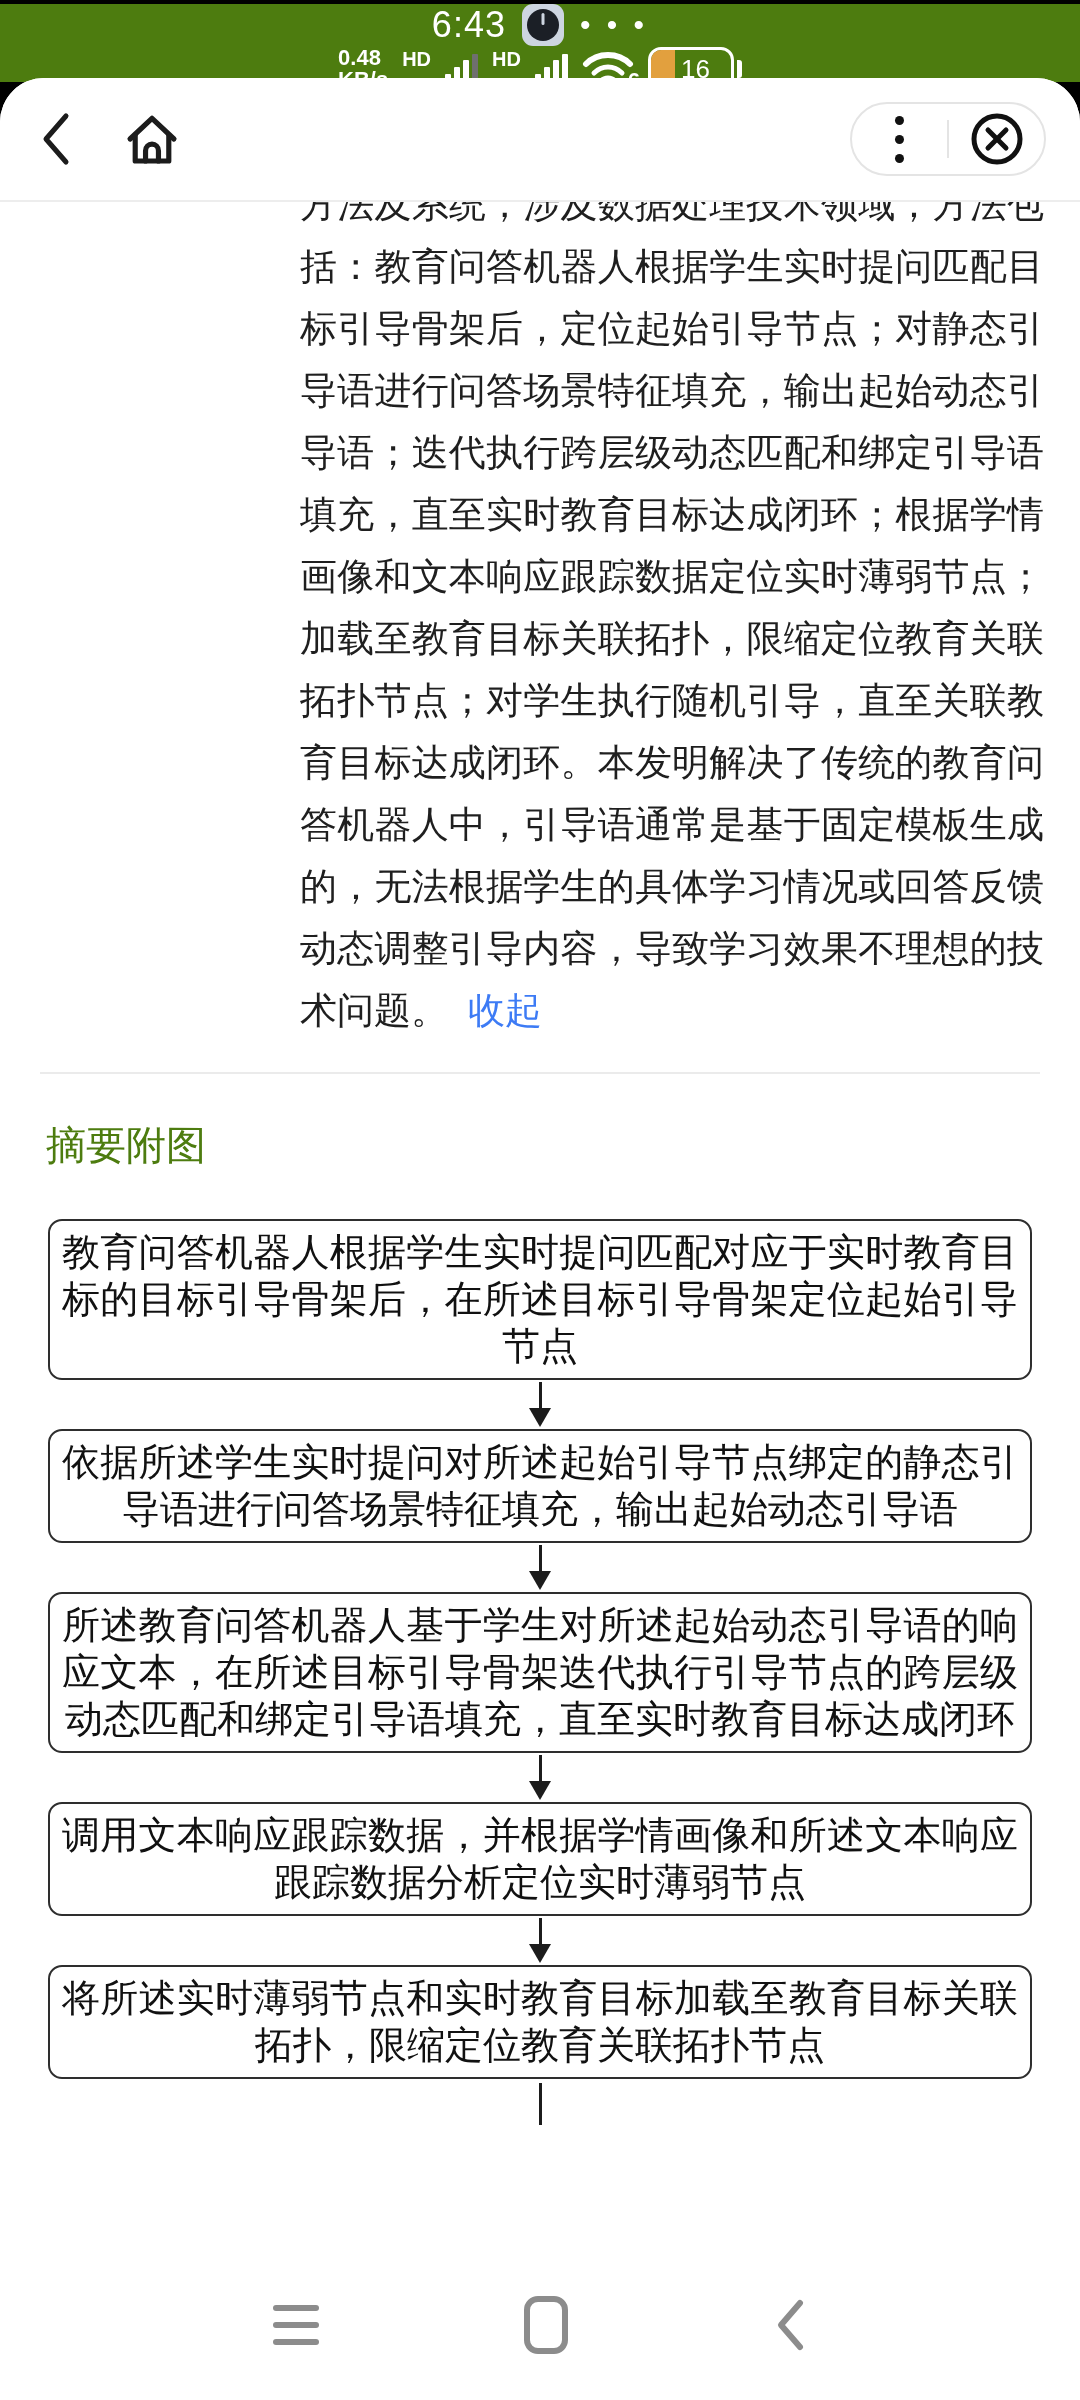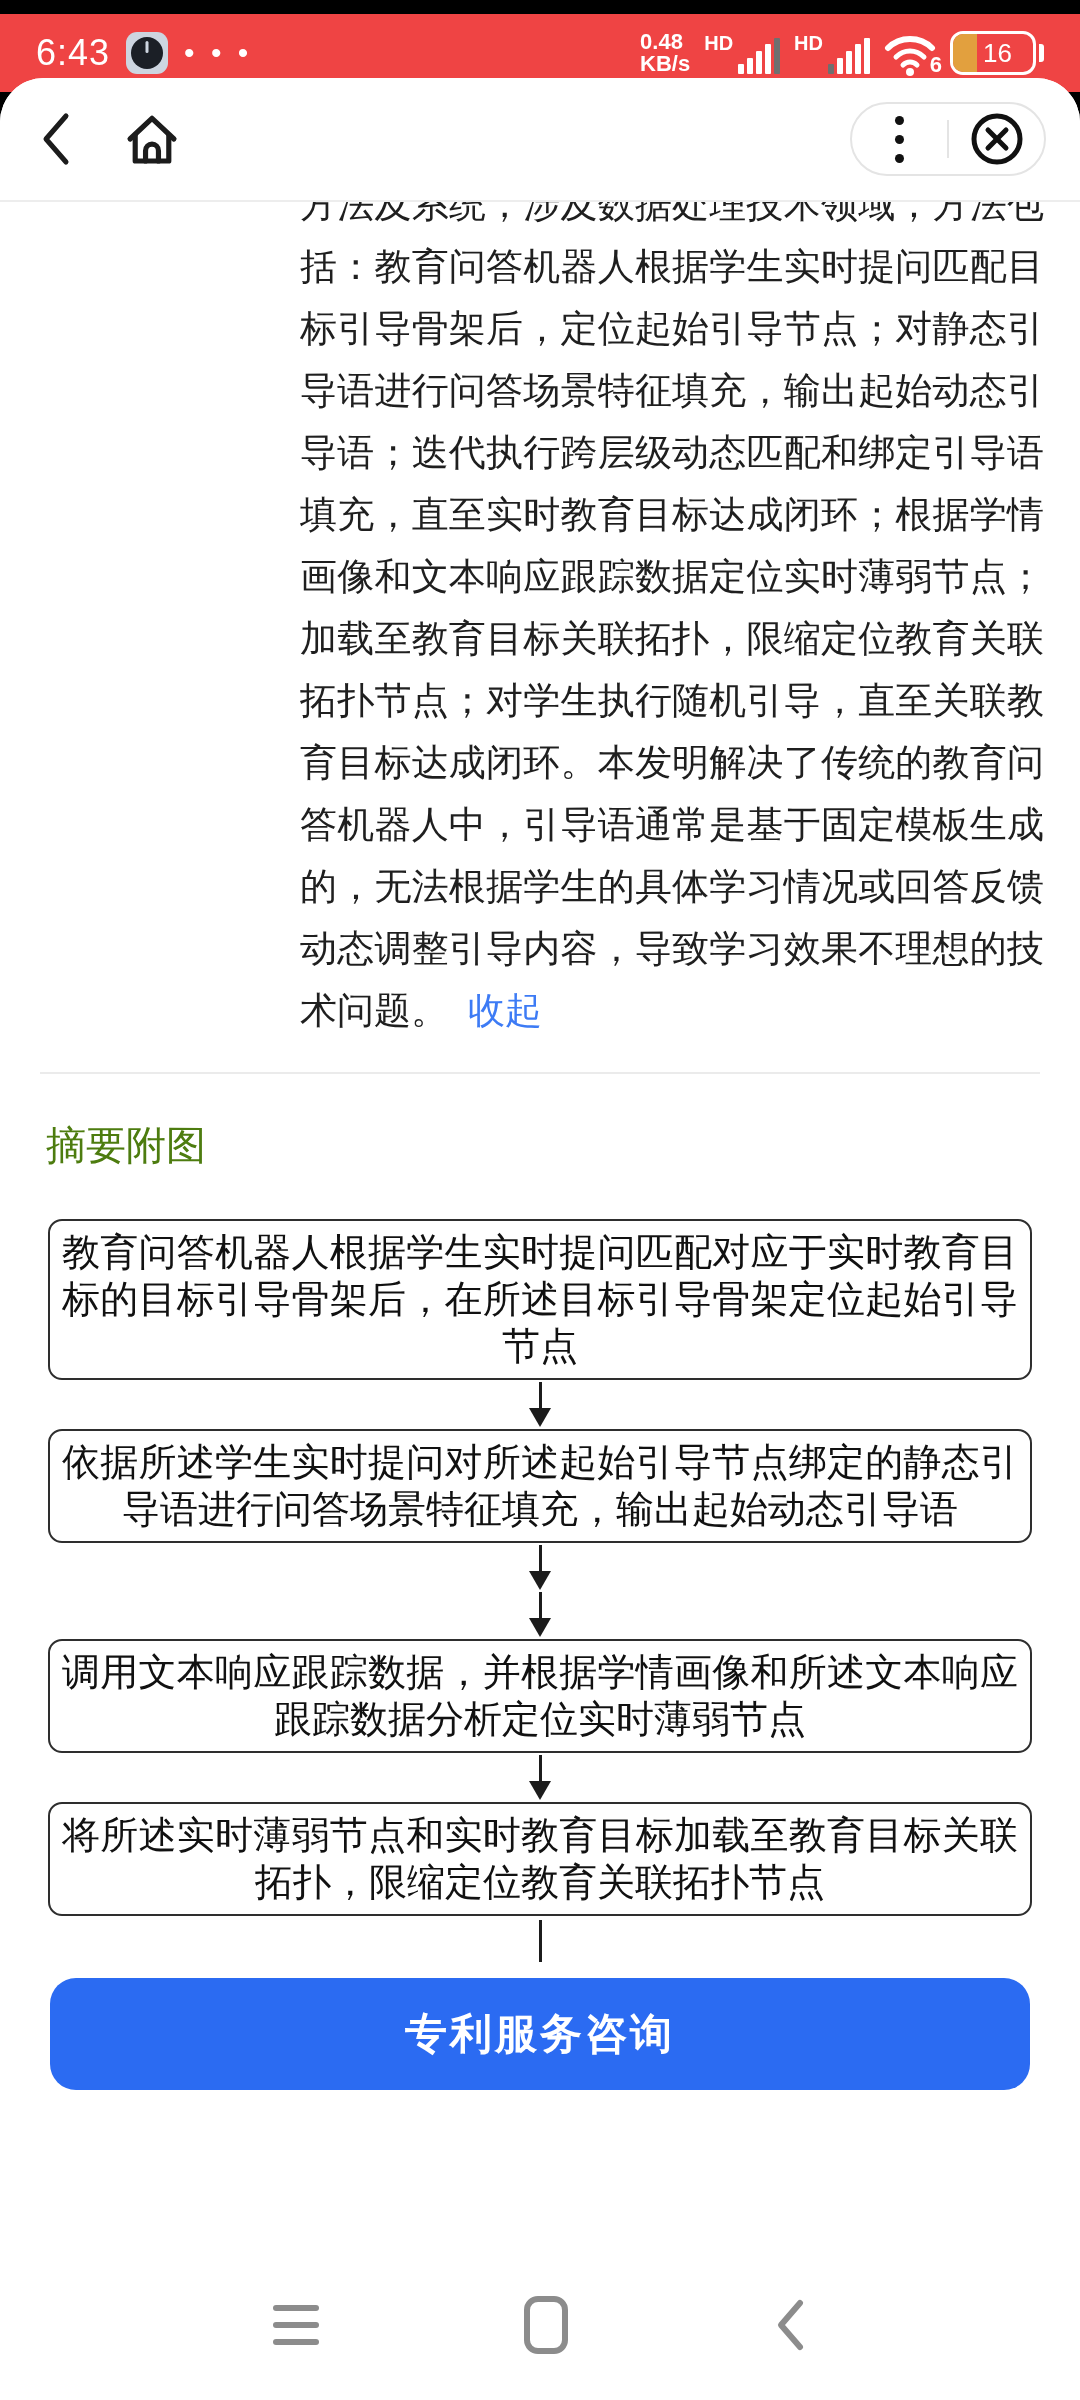--- a/index.html
+++ b/index.html
@@ -3,23 +3,23 @@
 <meta charset="utf-8">
 <style>
   html,body{margin:0;padding:0;}
   body{
     width:1080px;height:2400px;position:relative;overflow:hidden;
     background:#000;font-family:"Liberation Sans","DejaVu Sans",sans-serif;
     -webkit-font-smoothing:antialiased;
   }
   
   .statusbar{
-    position:absolute;top:14px;left:0;width:1080px;height:78px;background:#ef4444;
+    position:absolute;top:4px;left:0;width:1080px;height:78px;background:#4d7c0f;
     display:flex;align-items:center;justify-content:space-between;
-    padding:0 36px;box-sizing:border-box;color:#fff;
+    padding:0 36px;box-sizing:border-box;color:#fff;flex-direction:column;
   }
   .sb-left{display:flex;align-items:center;gap:16px;}
   .sb-time{font-size:36px;font-weight:500;letter-spacing:1px;}
   .clock-chip{width:42px;height:42px;background:#cdd5e0;border-radius:11px;
     display:flex;align-items:center;justify-content:center;}
   .clock-face{width:32px;height:32px;border-radius:50%;background:#1b1f26;position:relative;}
   .clock-face::after{content:"";position:absolute;left:50%;top:4px;width:3px;height:12px;
     background:#cdd5e0;transform:translateX(-50%);border-radius:2px;}
   .sb-dots{font-size:30px;letter-spacing:4px;color:#fff;line-height:1;}
   .sb-right{display:flex;align-items:center;gap:14px;}
@@ -210,36 +210,36 @@
     <div class="flow-box">教育问答机器人根据学生实时提问匹配对应于实时教育目标的目标引导骨架后，在所述目标引导骨架定位起始引导节点</div>
     <div class="flow-arrow">
         <span class="shaft"></span>
         <span class="head"></span>
       </div>
     <div class="flow-box">依据所述学生实时提问对所述起始引导节点绑定的静态引导语进行问答场景特征填充，输出起始动态引导语</div>
     <div class="flow-arrow">
         <span class="shaft"></span>
         <span class="head"></span>
       </div>
+    <div class="flow-box">所述教育问答机器人基于学生对所述起始动态引导语的响应文本，在所述目标引导骨架迭代执行引导节点的跨层级动态匹配和绑定引导语填充，直至实时教育目标达成闭环</div>
     <div class="flow-arrow">
         <span class="shaft"></span>
         <span class="head"></span>
       </div>
     <div class="flow-box">调用文本响应跟踪数据，并根据学情画像和所述文本响应跟踪数据分析定位实时薄弱节点</div>
     <div class="flow-arrow">
         <span class="shaft"></span>
         <span class="head"></span>
       </div>
     <div class="flow-box">将所述实时薄弱节点和实时教育目标加载至教育目标关联拓扑，限缩定位教育关联拓扑节点</div>
     <div class="flow-tail">
         <span class="shaft"></span>
       </div>
   </div>
 
-  <button class="cta-button" style="background: rgb(43, 107, 242);">专利服务咨询</button>
 
   <div class="gesture">
     <button class="g-btn">
       <span class="g-menu">
           <i></i>
           <i></i>
           <i></i>
         </span>
     </button>
     <button class="g-btn">

